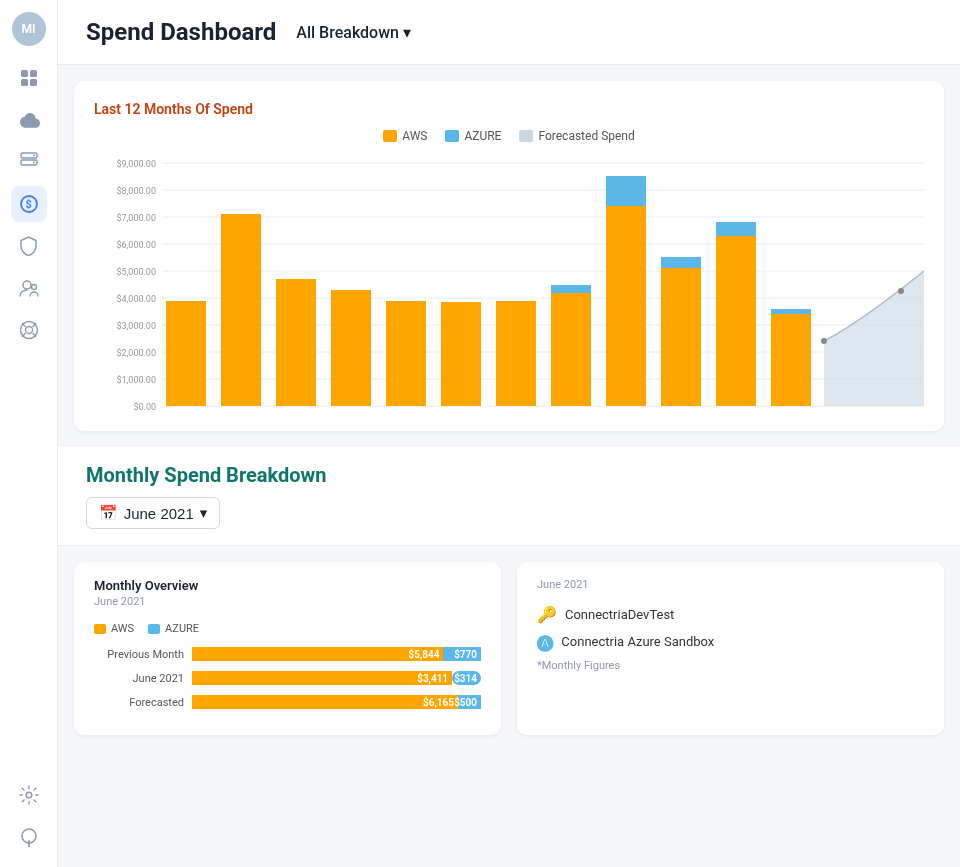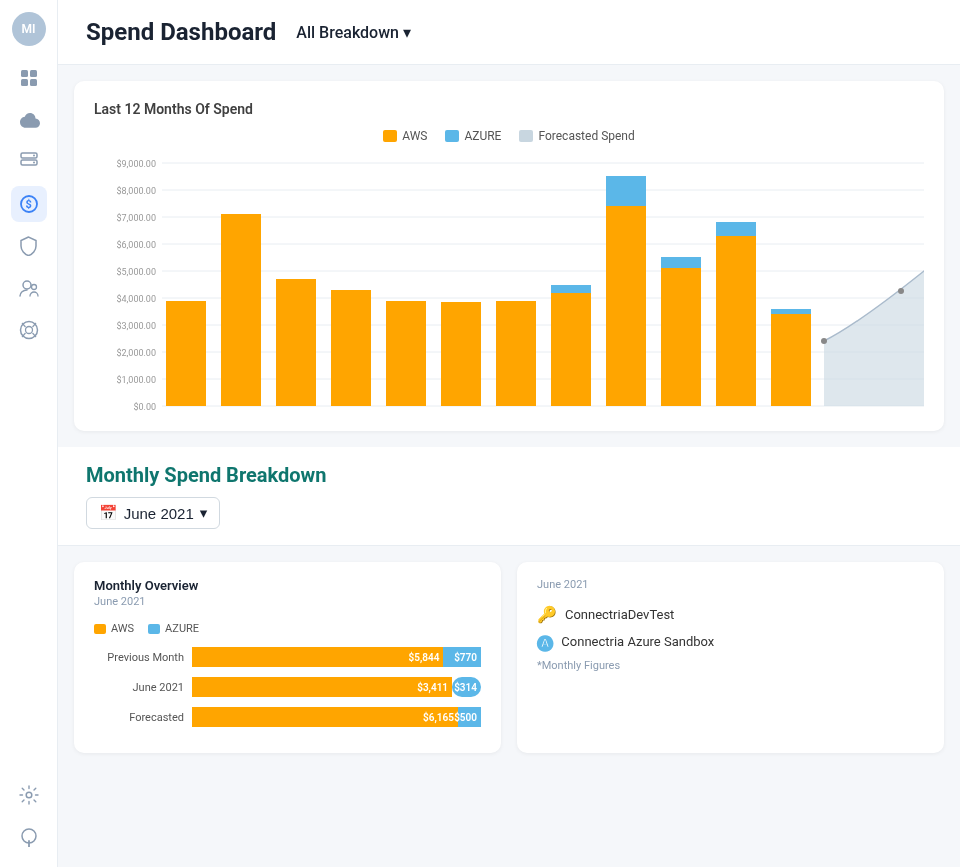--- a/index.html
+++ b/index.html
@@ -91,21 +91,21 @@
     .card {
       background: #fff;
       border-radius: 10px;
       margin: 16px;
       padding: 20px;
       box-shadow: 0 1px 4px rgba(0,0,0,0.06);
     }
     .card-title {
       font-size: 14px;
       font-weight: 600;
-      color: #404040;
+      color: #c2410c;
       margin-bottom: 12px;
     }
 
     
     .chart-section { position: relative; }
     .chart-legend {
       display: flex;
       align-items: center;
       gap: 18px;
       justify-content: center;
@@ -200,21 +200,21 @@
     }
     .h-bar-label {
       font-size: 11px;
       color: #555;
       width: 90px;
       text-align: right;
       flex-shrink: 0;
     }
     .h-bar-track {
       flex: 1;
-      height: 20px;
+      height: 14px;
       position: relative;
       display: flex;
     }
     .h-bar-aws {
       background: #FFA500;
       height: 100%;
       display: flex;
       align-items: center;
       justify-content: flex-end;
       padding-right: 4px;

